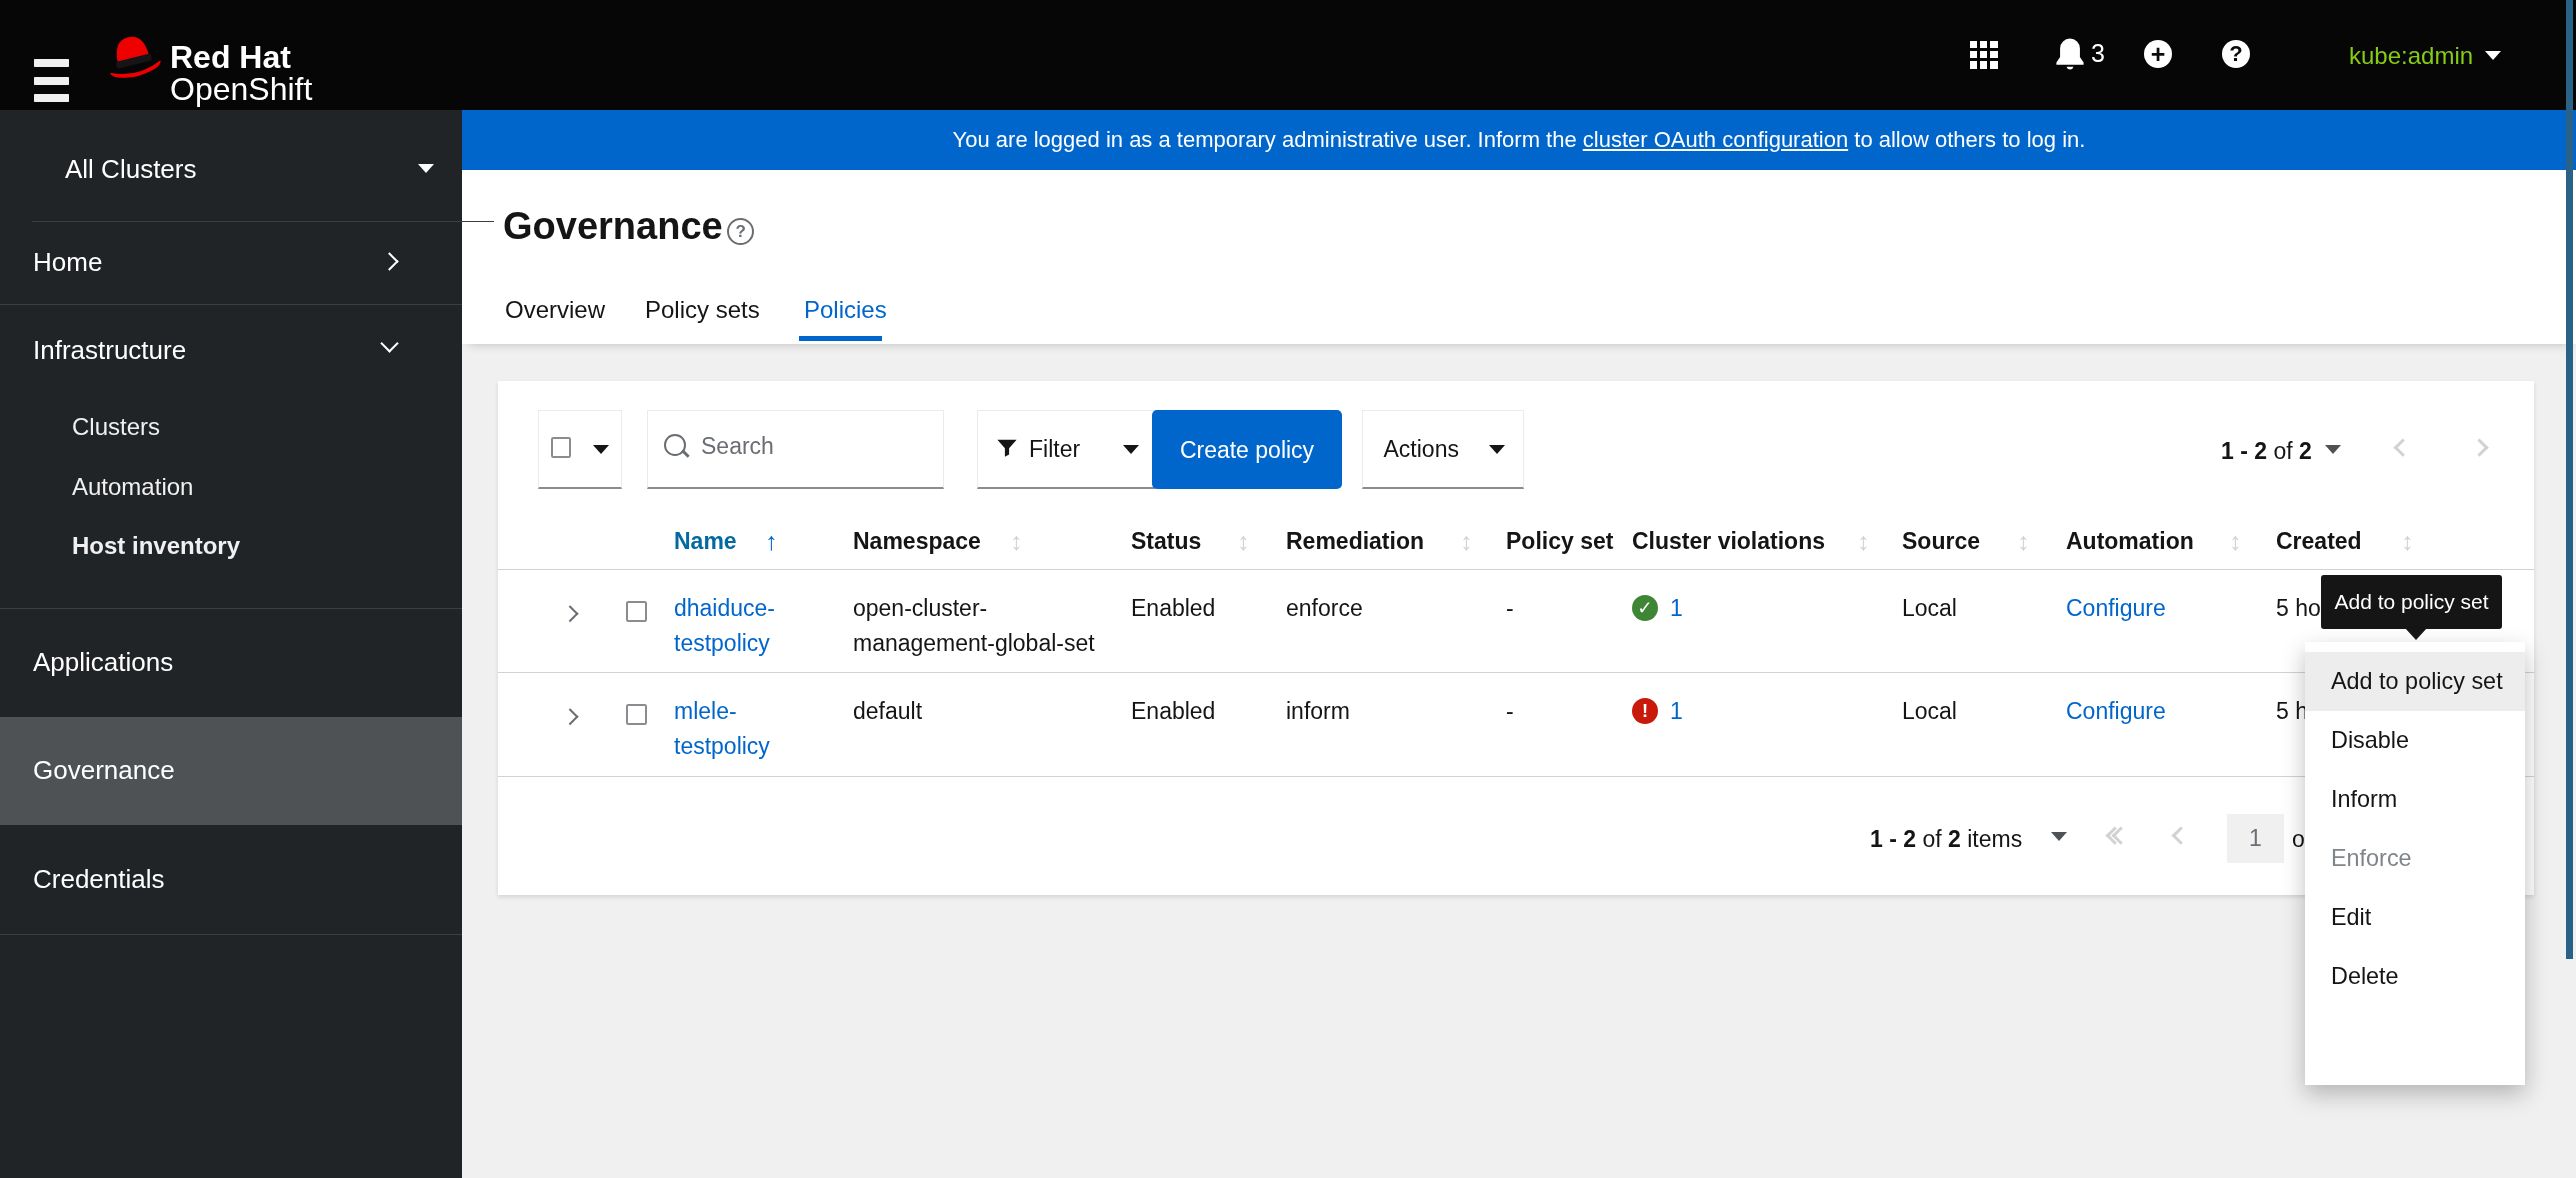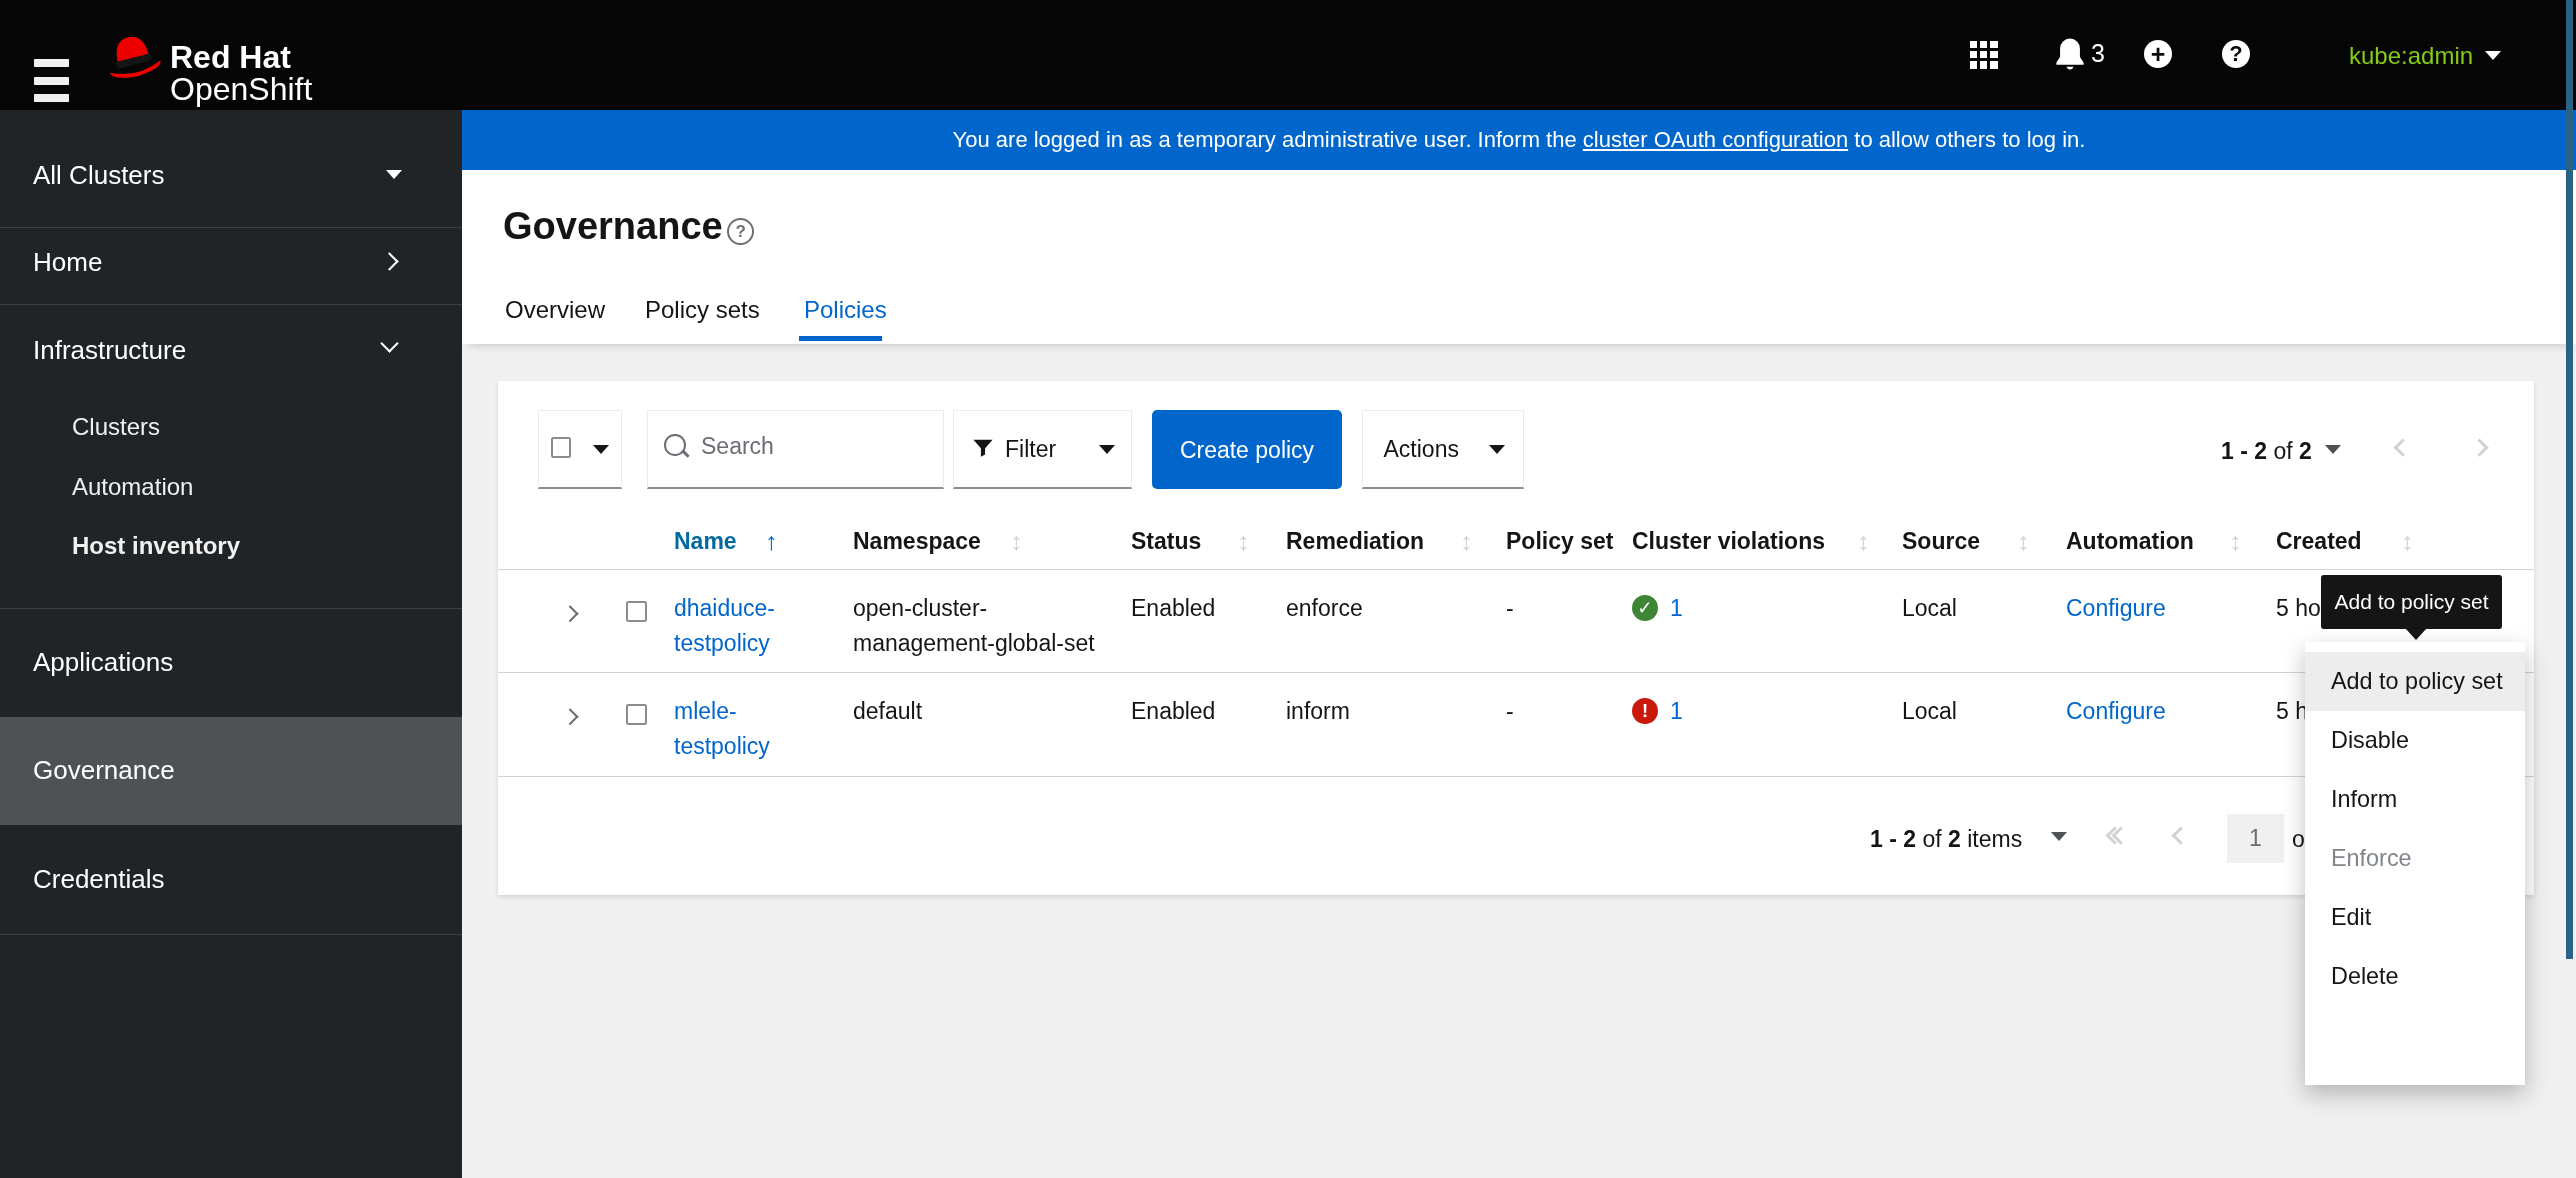--- a/index.html
+++ b/index.html
@@ -55,21 +55,21 @@
   
   .card{left:498px;top:381px;width:2036px;height:514px;background:#fff;box-shadow:0 1.5px 4.4px rgba(3,3,3,0.12);z-index:2;}
   .ctrl{position:absolute;top:29px;height:79px;background:#fff;border:1.5px solid #ebebeb;border-bottom:2.2px solid #8a8d90;box-sizing:border-box;}
   .checkbox{width:20.5px;height:20.5px;background:#fff;border:2.2px solid #8a8d90;border-radius:2.2px;box-sizing:border-box;}
   .bulk-select{left:40px;width:84px;}
   .search-box{left:149px;width:297px;}
   .search-input{position:absolute;left:51px;top:20.5px;width:227px;border:none;outline:none;font-size:23px;color:#151515;font-family:"Liberation Sans","DejaVu Sans",sans-serif;}
   .search-input::placeholder{color:#6a6e73;}
   .mag{position:absolute;left:16px;top:23.4px;width:17.6px;height:17.6px;border:2.9px solid #6a6e73;border-radius:50%;}
   .mag::after{content:"";position:absolute;left:14.6px;top:16px;width:8.8px;height:2.9px;background:#6a6e73;transform:rotate(45deg);}
-  .filter-box{left:455px;width:179px;}
+  .filter-box{left:479px;width:179px;}
   .filter-label{font-size:23px;color:#151515;}
   .create-btn{left:654px;width:190px;top:29px;height:79px;position:absolute;background:#0066cc;border:none;border-radius:5.1px;color:#fff;font-size:23px;text-align:center;line-height:79px;cursor:pointer;font-family:"Liberation Sans","DejaVu Sans",sans-serif;}
   .actions-box{left:864px;width:162px;}
   .pag-text{font-size:23px;color:#151515;}
   .pag-bold{font-weight:700;}
   .pchev{display:inline-block;border-style:solid;border-color:#d2d2d2;border-width:0 3.7px 3.7px 0;width:10.2px;height:10.2px;}
   .pchev.l{transform:rotate(135deg);}
   .pchev.r{transform:rotate(-45deg);}
 
   
@@ -142,21 +142,21 @@
       </svg>
       <span class="bell-count">3</span>
     </div>
     <div class="abs circle-icon plus-circle">+</div>
     <div class="abs circle-icon q-circle">?</div>
     <span class="abs user-label">kube:admin</span>
     <span class="abs caret white user-caret"></span>
   </div>
 
   <div class="abs sidebar">
-    <div class="nav-row" style="top:10px;height:107px;border-bottom:1.5px solid #3c3f42;">
+    <div class="nav-row" style="top:4px;height:107px;border-bottom:1.5px solid #3c3f42;margin-left:32px;">
       <span class="nav-label" style="top:40px;">All Clusters</span>
       <span class="abs caret white" style="left:386px;top:50px;"></span>
     </div>
     <div class="nav-row" style="top:108px;height:86px;border-bottom:1.5px solid #3c3f42;">
       <span class="nav-label" style="top:29px;">Home</span>
       <span class="abs chev r" style="left:383px;top:37px;"></span>
     </div>
     <div class="nav-row" style="top:196px;height:86px;">
       <span class="nav-label" style="top:29px;">Infrastructure</span>
       <span class="abs chev d" style="left:383px;top:31px;"></span>

